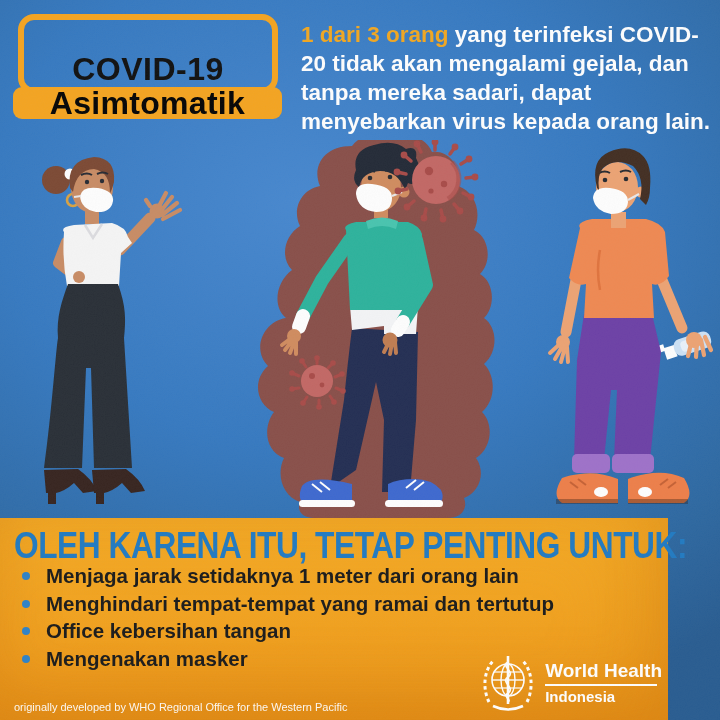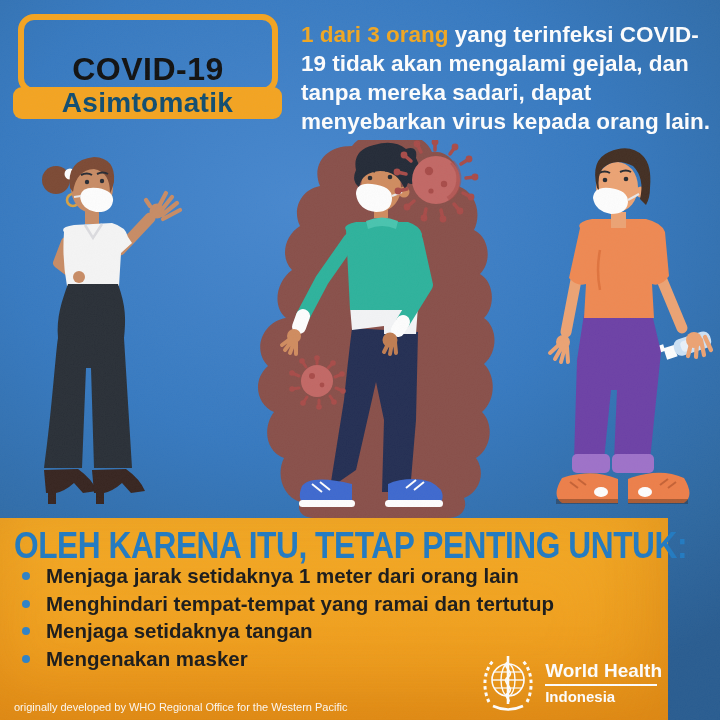--- a/index.html
+++ b/index.html
@@ -12,21 +12,21 @@
       var(--background-blue-dark,#24598f) 100%);}
   
   .badge-box{position:absolute;left:18px;top:14px;width:248px;height:68px;
     border:6px solid var(--accent-orange,#f5a31c);border-radius:16px;
     display:flex;align-items:flex-end;justify-content:center;z-index:4;}
   .badge-title{font-size:32px;font-weight:bold;color:var(--covid-title-black,#0c0c0c);
     letter-spacing:.5px;}
   .badge-bar{position:absolute;left:13px;top:87px;width:269px;height:32px;
     background:var(--accent-orange,#f5a31c);border-radius:9px;z-index:5;
     display:flex;align-items:center;justify-content:center;}
-  .badge-subtitle{font-size:28px;font-weight:bold;color:#0c4a6e;letter-spacing:.3px;}
+  .badge-subtitle{font-size:32px;font-weight:bold;color:#000000;letter-spacing:.3px;}
   
   .intro{position:absolute;left:301px;top:20px;width:414px;z-index:4;
     font-size:22.5px;line-height:29px;color:#fff;font-weight:600;}
   .intro .hl{color:var(--intro-highlight-orange,#f2a61d);font-weight:bold;text-align:center;}
   
   .scene{position:absolute;left:0;top:140px;width:720px;height:380px;z-index:2;}
   
   .band{position:absolute;left:0;top:518px;width:668px;height:202px;z-index:6;
     background:linear-gradient(180deg,var(--band-orange-top,#f7ab20),var(--band-orange-bottom,#ee9613));
     box-shadow:inset 0 -30px 60px rgba(190,100,0,.25), inset -40px 0 80px rgba(200,110,0,.18);}
@@ -247,42 +247,42 @@
 
   <div class="badge-box">
     <span class="badge-title">COVID-19</span>
   </div>
   <div class="badge-bar">
     <span class="badge-subtitle">Asimtomatik</span>
   </div>
 
   <div class="intro">
     <span class="hl">1 dari 3 orang</span>
-    <span>yang terinfeksi COVID-19 tidak akan mengalami gejala, dan tanpa mereka sadari, dapat menyebarkan virus kepada orang lain.</span>
+    <span>yang terinfeksi COVID-20 tidak akan mengalami gejala, dan tanpa mereka sadari, dapat menyebarkan virus kepada orang lain.</span>
   </div>
 
   <div class="band">
     <div class="band-heading">OLEH KARENA ITU, TETAP PENTING UNTUK:</div>
 
     <ul class="bullets">
 
         <li>
           <span class="dot"></span>
           <span class="bullet-text">Menjaga jarak setidaknya 1 meter dari orang lain</span>
         </li>
 
         <li>
           <span class="dot"></span>
           <span class="bullet-text">Menghindari tempat-tempat yang ramai dan tertutup</span>
         </li>
 
 
         <li>
           <span class="dot"></span>
-          <span class="bullet-text">Menjaga setidaknya tangan</span>
+          <span class="bullet-text">Office kebersihan tangan</span>
         </li>
 
         <li>
           <span class="dot"></span>
           <span class="bullet-text">Mengenakan masker</span>
         </li>
       </ul>
 
     <div class="credit">originally developed by WHO Regional Office for the Western Pacific</div>
 

